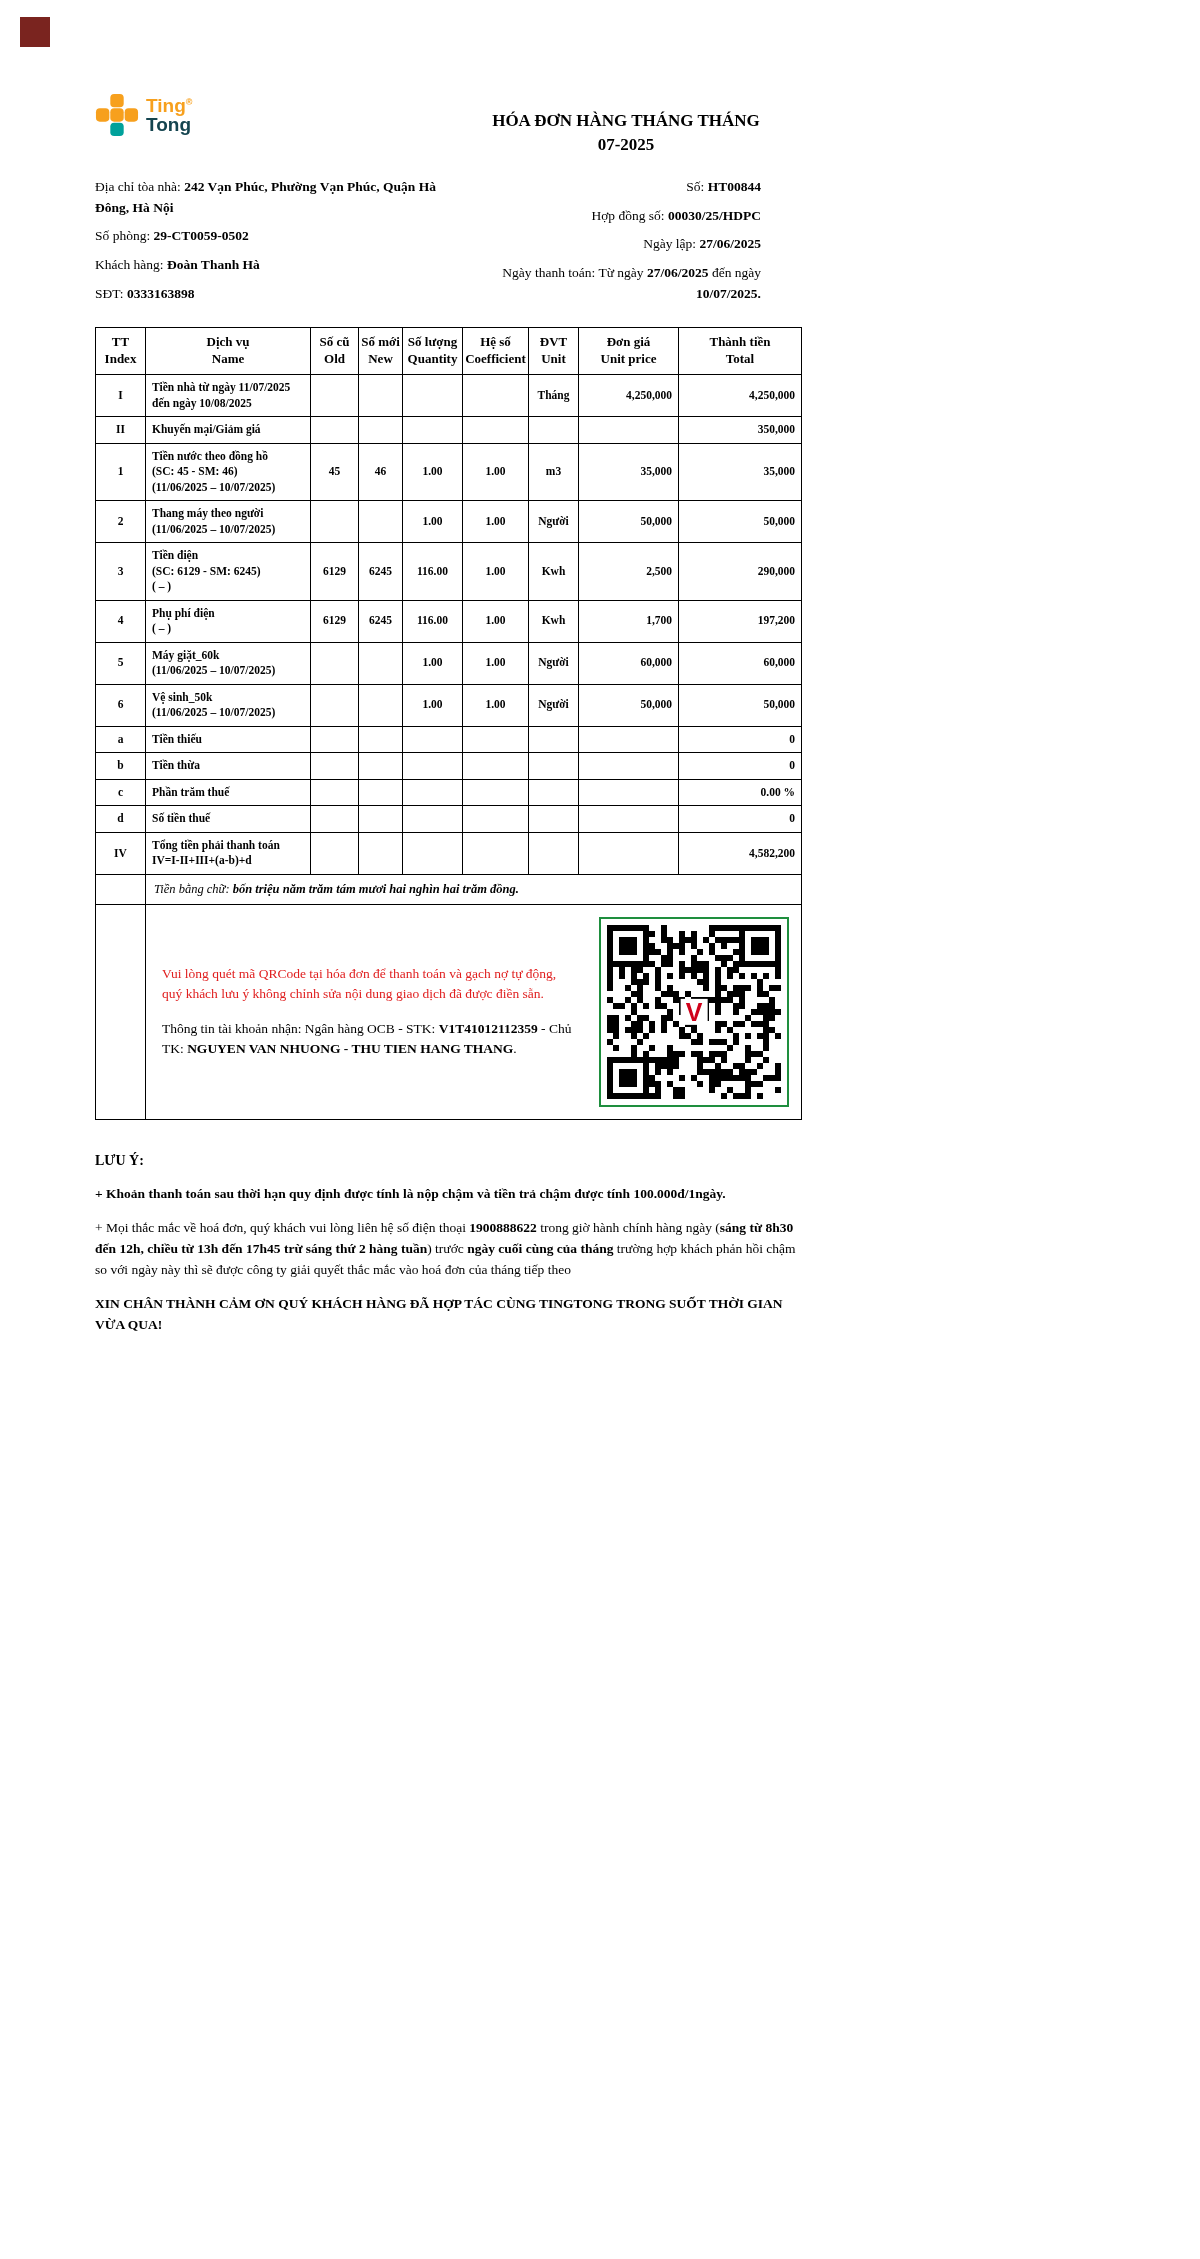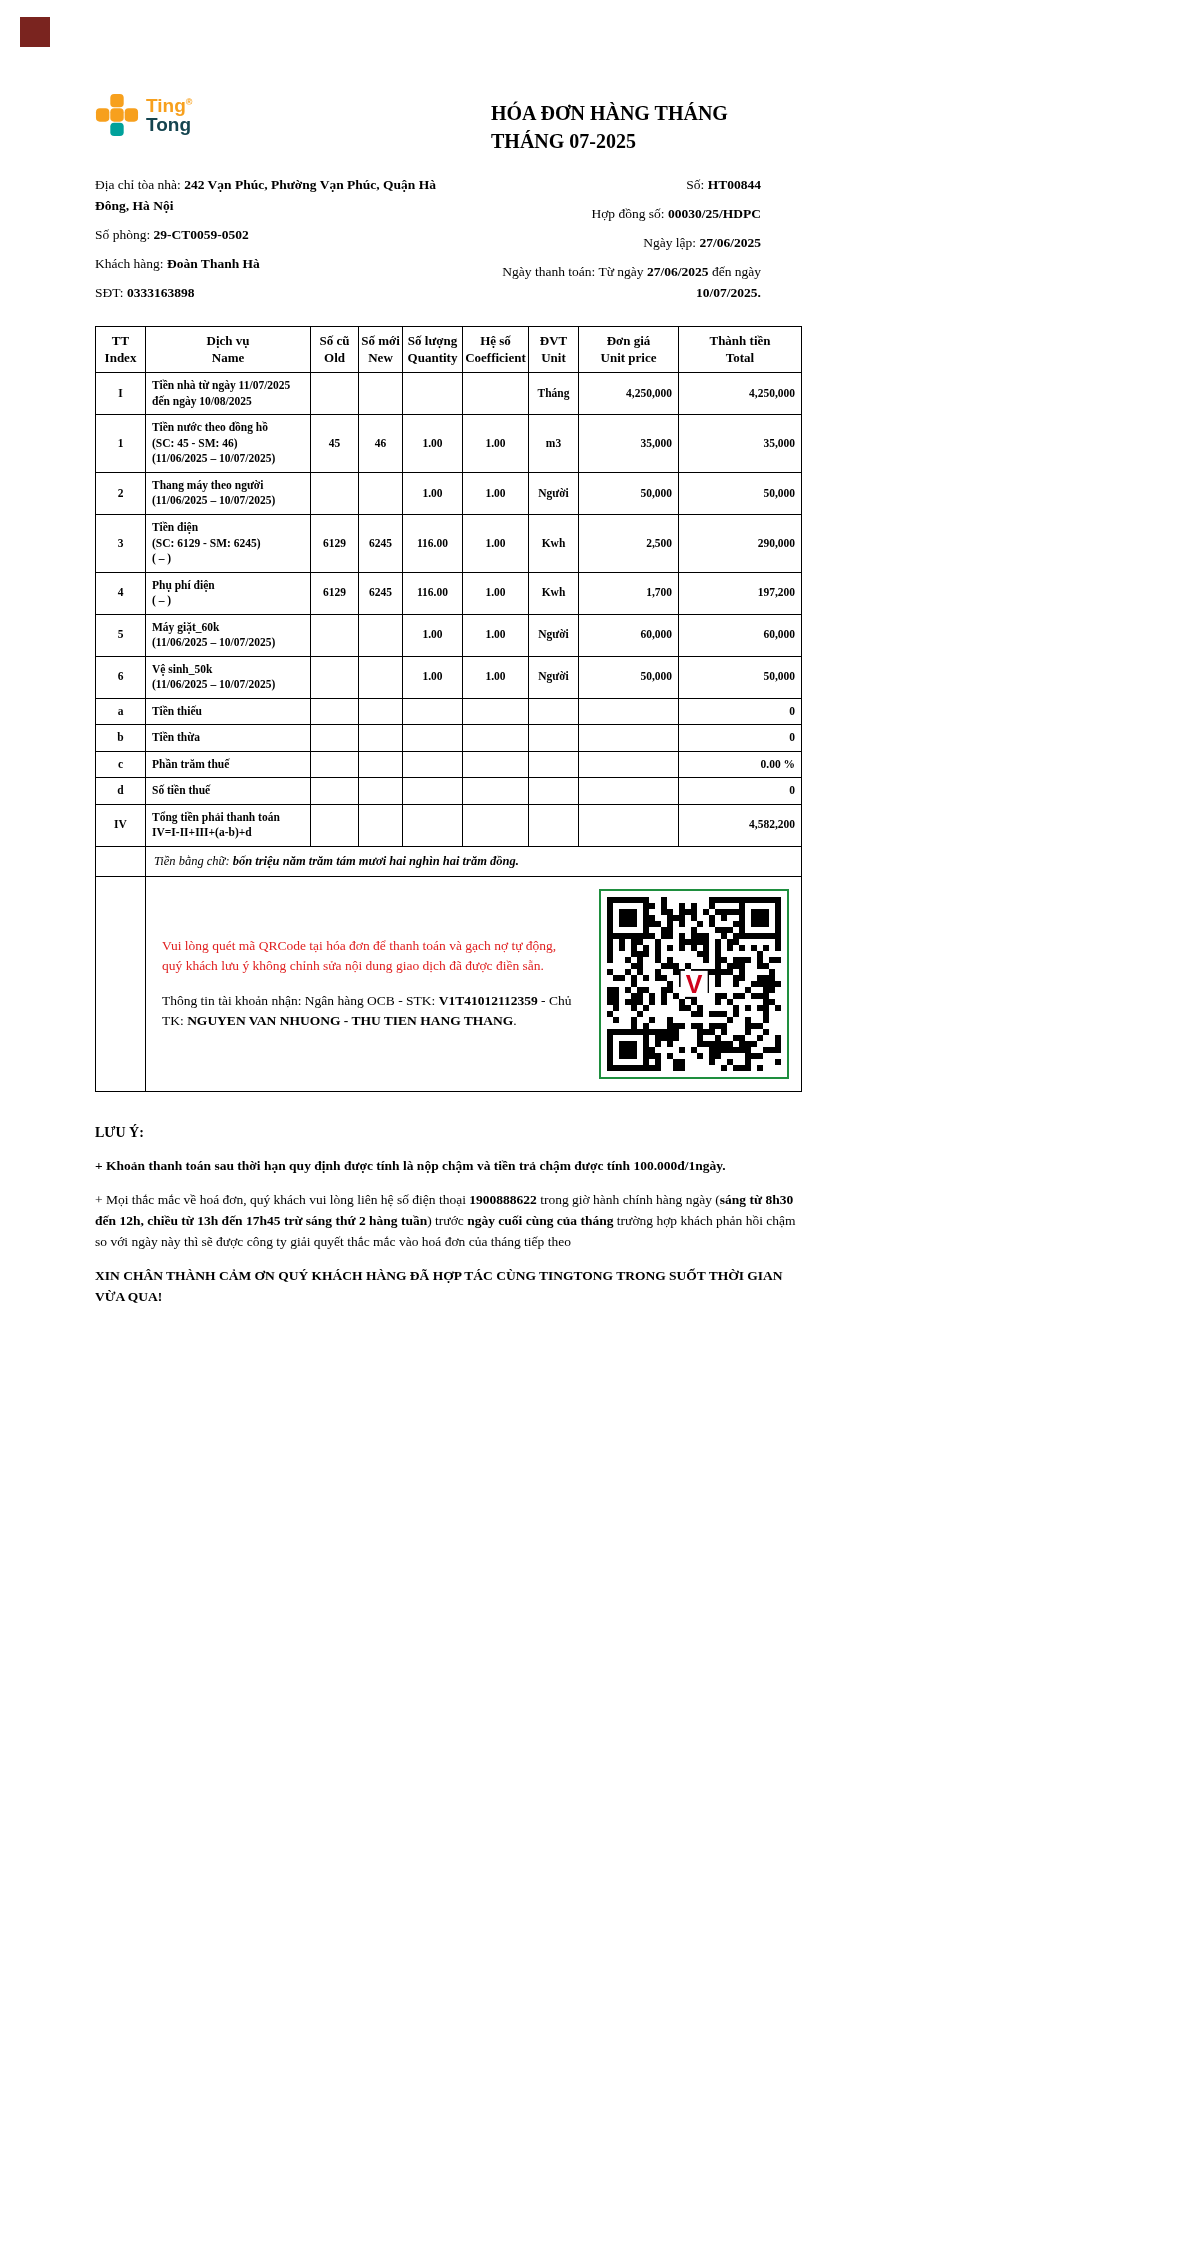--- a/index.html
+++ b/index.html
@@ -15,21 +15,21 @@
   .corner{position:absolute;top:17px;left:20px;width:30px;height:30px;background:var(--corner-red);}
   .page{position:absolute;top:93px;left:95px;width:706px;}
   .b{font-weight:bold;} .it{font-style:italic;}
   
   .doc-header{display:flex;justify-content:space-between;align-items:flex-start;}
   .logo{display:flex;align-items:center;gap:7px;}
   .lg-o{fill:var(--accent-orange);} .lg-t{fill:var(--accent-teal);}
   .logo-text{font-family:"Liberation Sans","DejaVu Sans",sans-serif;font-weight:bold;font-size:19px;line-height:1.02;}
   .logo-ting{color:var(--accent-orange);} .logo-tong{color:var(--brand-dark);}
   .logo-reg{font-size:9px;color:var(--accent-orange);vertical-align:super;}
-  .doc-title{width:310px;text-align:left;font-size:20px;font-weight:bold;line-height:1.4;padding-right:40px;margin-top:6px;}
+  .doc-title{width:310px;text-align:center;font-size:17px;font-weight:bold;line-height:1.4;padding-right:40px;margin-top:16px;}
   
   .info{display:flex;justify-content:space-between;margin-top:20px;font-size:13.5px;}
   .info-left{width:400px;}
   .info-right{max-width:330px;text-align:right;padding-right:40px;}
   .info-line{margin-bottom:8px;line-height:1.55;}
   
   table.invoice{border-collapse:collapse;table-layout:fixed;width:706px;margin-top:14px;font-size:11.5px;}
   table.invoice th,table.invoice td{border:1px solid #000;padding:5px 6px;vertical-align:middle;}
   table.invoice th{font-weight:bold;font-size:13px;text-align:center;padding:6px 2px;line-height:1.3;}
   table.invoice td{font-weight:bold;line-height:1.35;}
@@ -151,20 +151,31 @@
           </td>
           <td class="c"></td>
           <td class="c"></td>
           <td class="c"></td>
           <td class="c"></td>
           <td class="c">Tháng</td>
           <td class="r">4,250,000</td>
           <td class="r">4,250,000</td>
         </tr>
         <tr>
+          <td class="c">II</td>
+          <td class="name">Khuyến mại/Giảm giá</td>
+          <td class="c"></td>
+          <td class="c"></td>
+          <td class="c"></td>
+          <td class="c"></td>
+          <td class="c"></td>
+          <td class="r"></td>
+          <td class="r">350,000</td>
+        </tr>
+        <tr>
           <td class="c">1</td>
           <td class="name">
             <div>Tiền nước theo đồng hồ</div>
             <div>(SC: 45 - SM: 46)</div>
             <div>(11/06/2025 – 10/07/2025)</div>
           </td>
           <td class="c">45</td>
           <td class="c">46</td>
           <td class="c">1.00</td>
           <td class="c">1.00</td>

